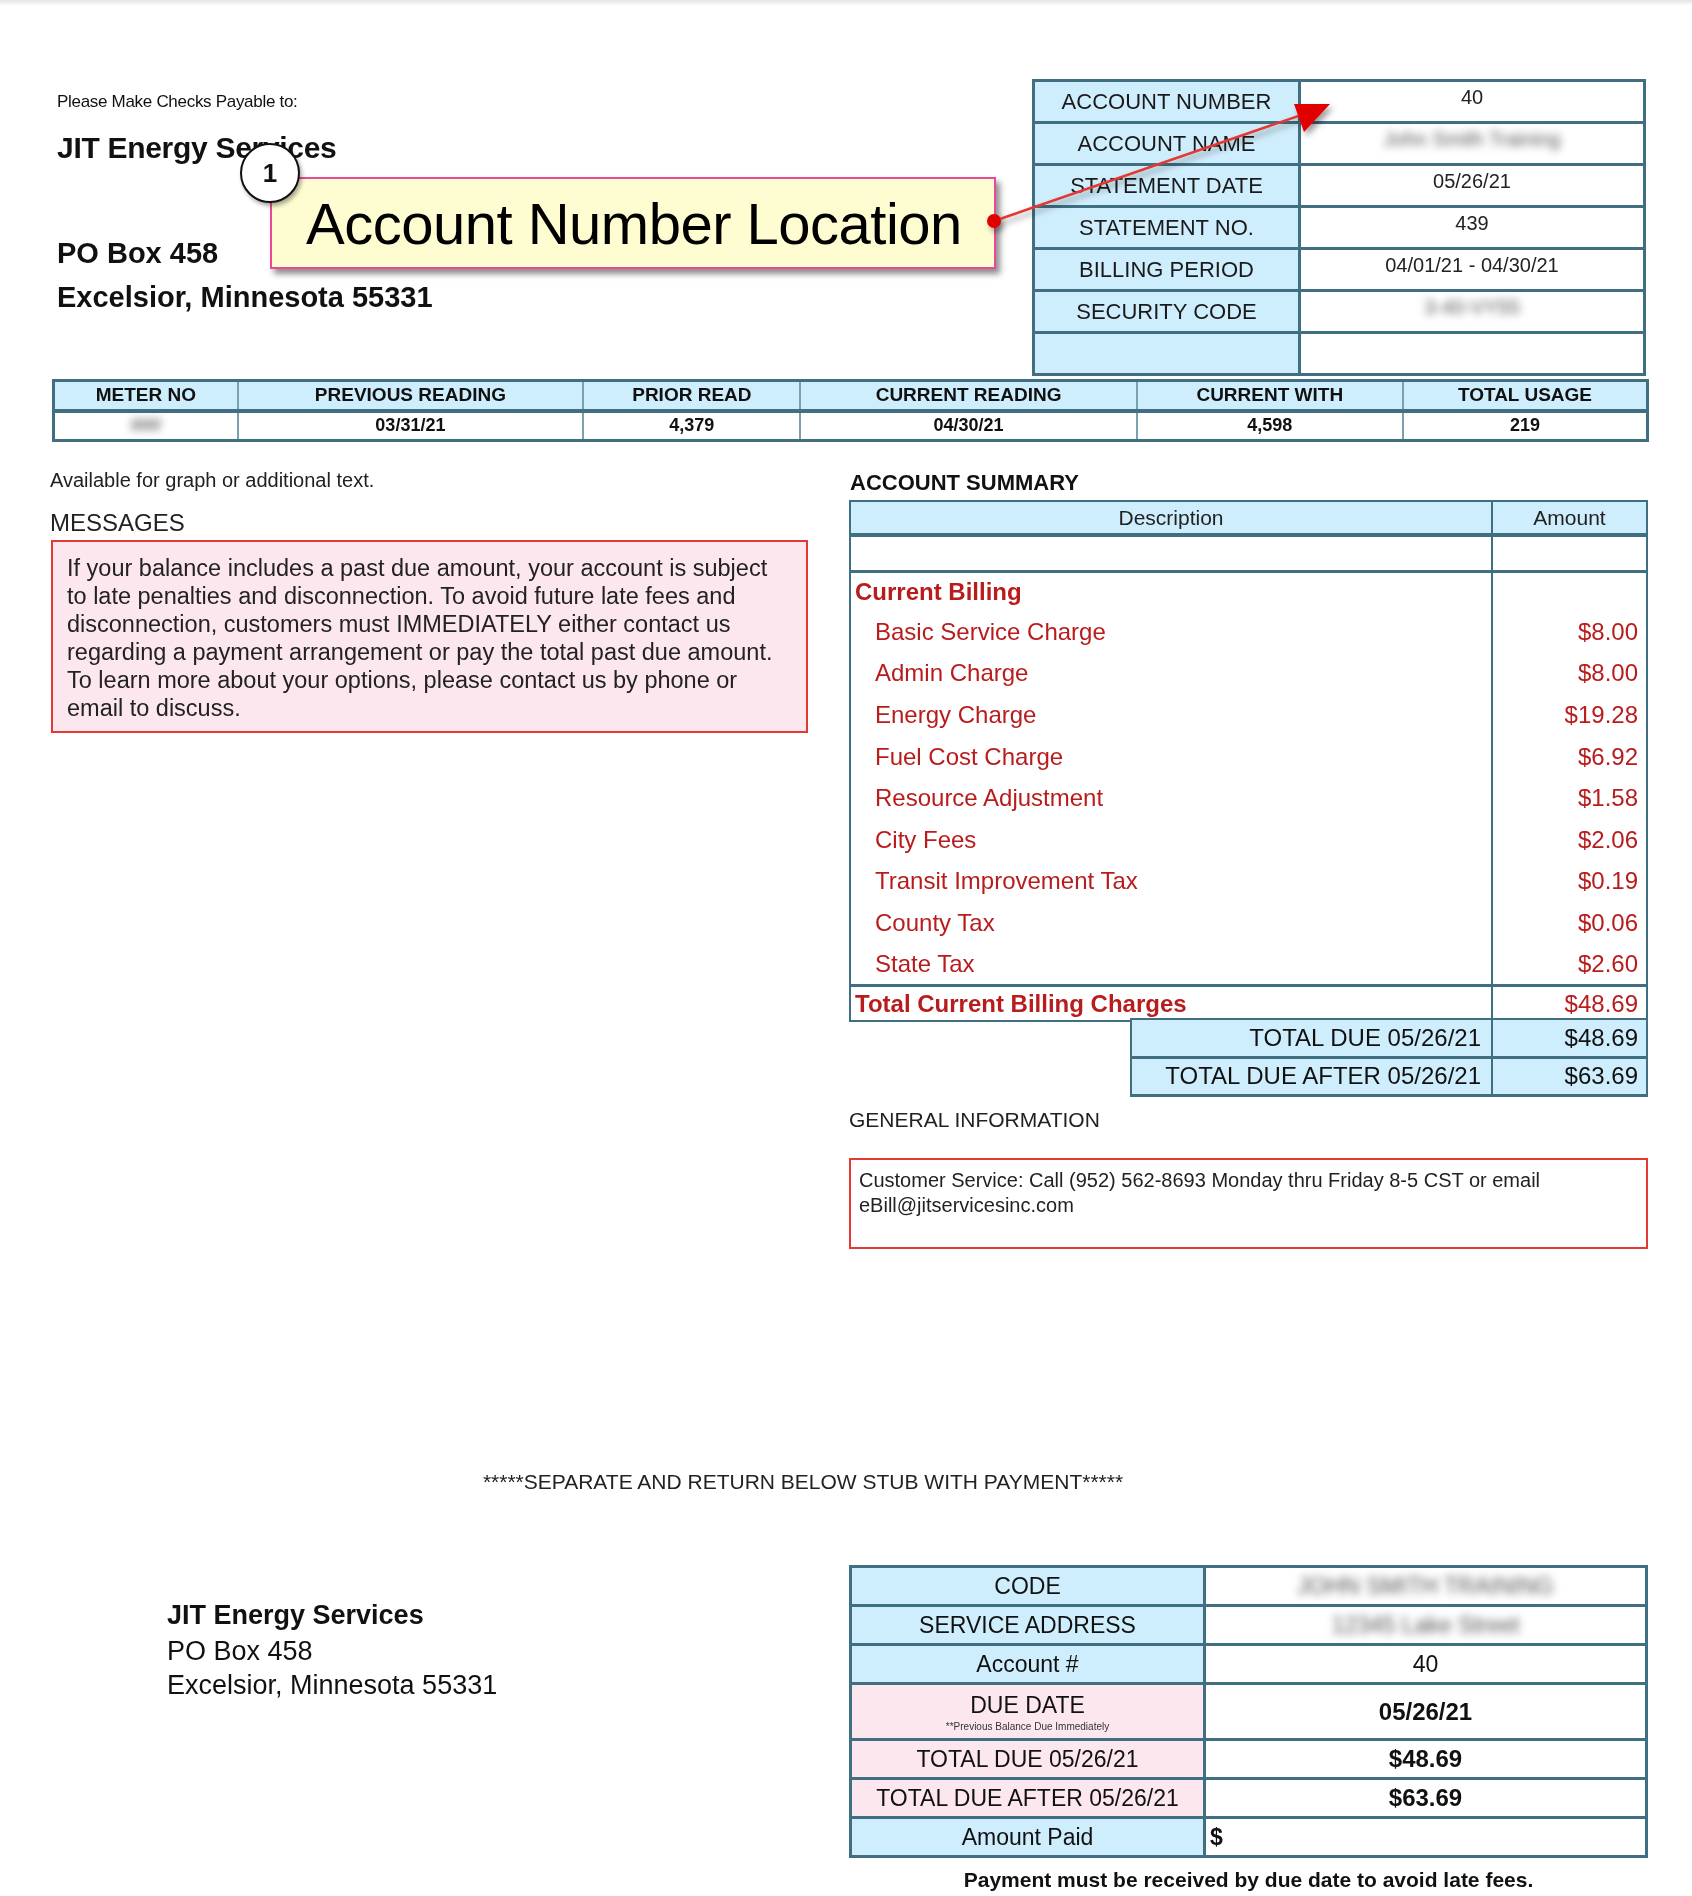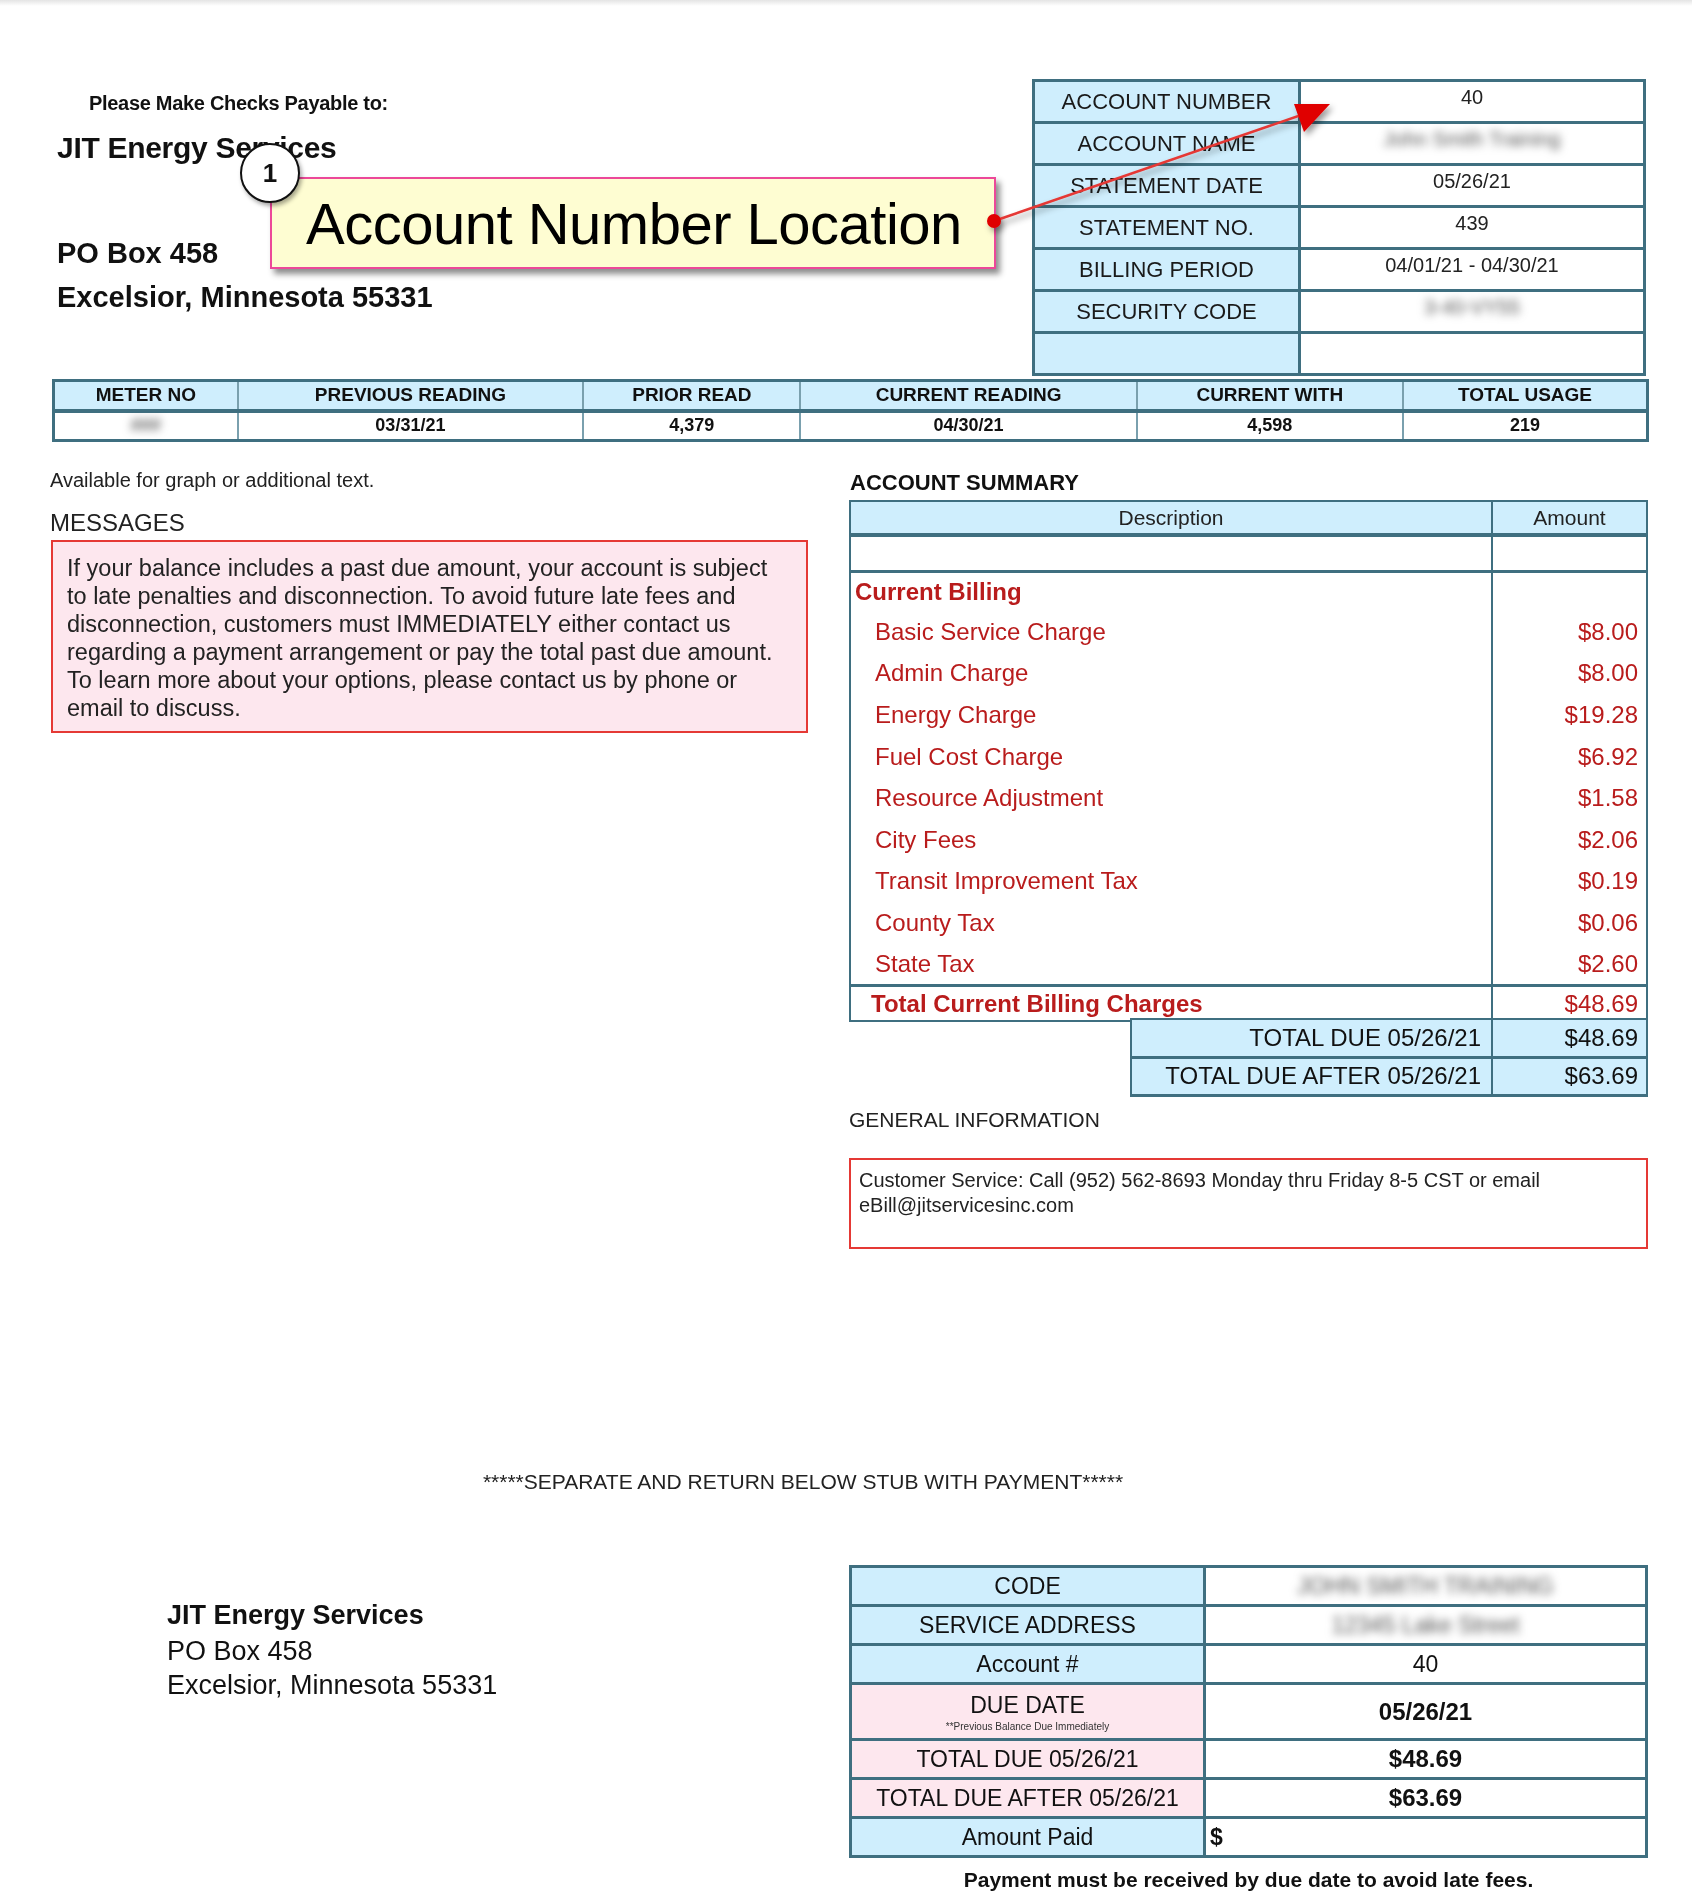--- a/index.html
+++ b/index.html
@@ -1,20 +1,20 @@
 <!DOCTYPE html>
 <html><head>
 <meta charset="utf-8">
 <style>
   * { box-sizing: border-box; margin: 0; padding: 0; }
   html, body { width: 1692px; height: 1896px; background: #ffffff; overflow: hidden; }
   body { position: relative; font-family: "Liberation Sans", sans-serif; color: #111; }
   .topbar { position: absolute; left: 0; top: 0; width: 1692px; height: 6px; background: linear-gradient(#e4e4e4, #ffffff); }
   .abs { position: absolute; }
-  .payable { left: 57px; top: 92px; font-size: 20px; font-weight: bold; letter-spacing: -0.3px; margin-left: 32px; }
+  .payable { left: 57px; top: 92px; font-size: 17px; font-weight: normal; letter-spacing: -0.3px; }
   .company { left: 57px; top: 131px; font-size: 30px; font-weight: bold; letter-spacing: -0.3px; }
   .pobox { left: 57px; top: 237px; font-size: 29px; font-weight: bold; }
   .citystate { left: 57px; top: 281px; font-size: 29px; font-weight: bold; }
 
   
   .callout { left: 270px; top: 177px; width: 726px; height: 92px; background: #fefdd2; border: 2px solid #ec4899; box-shadow: 4px 5px 6px rgba(0,0,0,0.45); display: flex; align-items: center; padding-left: 34px; }
   .callout-text { font-size: 58px; color: #000; letter-spacing: -0.5px; }
   .callout-circle { left: 240px; top: 143px; width: 60px; height: 60px; border-radius: 50%; background: #fff; border: 2px solid #111; box-shadow: 2px 3px 4px rgba(0,0,0,0.35); display: flex; align-items: center; justify-content: center; font-size: 26px; font-weight: bold; z-index: 3; }
   .arrow-svg { left: 0; top: 0; width: 1692px; height: 400px; z-index: 4; pointer-events: none; }
 
@@ -39,21 +39,21 @@
   .sum-title { left: 850px; top: 470px; font-size: 22px; font-weight: bold; color: #111; }
   .summary { left: 849px; top: 500px; width: 799px; border: 2px solid #3f6f80; }
   .summary th { background: #cfeefd; font-weight: normal; font-size: 21px; height: 34px; border-bottom: 4px solid #3f6f80; color: #222; }
   .summary th.amt, .summary td.amt { width: 155px; border-left: 2px solid #3f6f80; }
   .summary td { font-size: 24px; height: 41.6px; color: #b91c1c; }
   .summary td.desc { padding-left: 24px; }
   .summary td.amt { text-align: right; padding-right: 8px; }
   .summary tr.empty td { height: 36px; border-bottom: 3px solid #3f6f80; }
   .summary tr.section td { font-weight: bold; padding-left: 4px; height: 40px; }
   .summary tr.total td { border-top: 3px solid #3f6f80; font-weight: bold; height: 36px; }
-  .summary tr.total td.desc { padding-left: 20px; }
+  .summary tr.total td.desc { padding-left: 4px; }
   .summary tr.total td.amt { font-weight: normal; }
 
   .due { left: 1130px; top: 1018px; width: 518px; border: 2px solid #3f6f80; }
   .due td { background: #cfeefd; font-size: 24px; height: 38px; text-align: right; padding-right: 10px; color: #111; border-bottom: 3px solid #3f6f80; }
   .due td.amt { width: 155px; border-left: 2px solid #3f6f80; padding-right: 8px; }
 
   .gen-title { left: 849px; top: 1108px; font-size: 21px; color: #222; }
   .gen-box { left: 849px; top: 1158px; width: 799px; height: 91px; border: 2px solid #e53935; padding: 8px 8px; font-size: 20px; line-height: 25px; color: #222; }
 
   .separate { left: 0; width: 1606px; top: 1470px; text-align: center; font-size: 21px; color: #222; }

